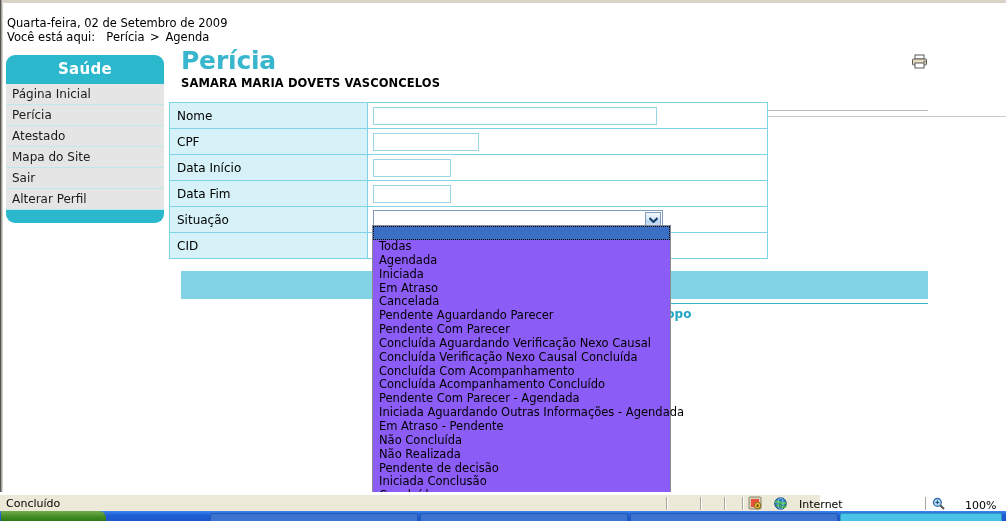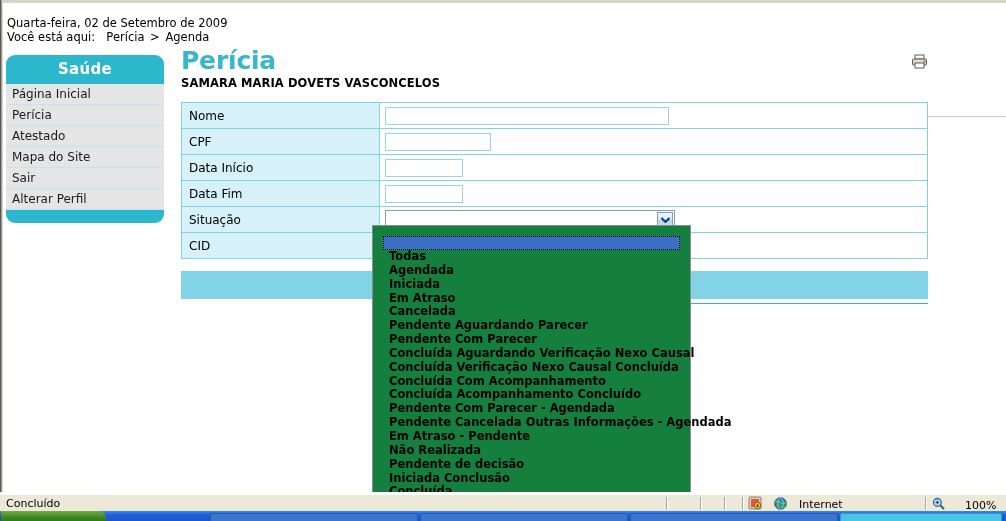--- a/index.html
+++ b/index.html
@@ -98,22 +98,22 @@
     width: 825px; height: 1px; background: #c9c9c9; margin-top: 5px;
   }
 
   .printer {
     position: absolute; left: 908px; top: 51px;
     width: 17px; height: 16px;
   }
 
   
   .form-table {
-    position: absolute; left: 178px; top: 99px;
-    width: 747px;
+    position: absolute; left: 166px; top: 99px;
+    width: 599px;
     border-collapse: collapse;
   }
   .form-table td {
     border: 1px solid #7fd3e6;
     height: 25px;
     font-size: 12px;
     color: #000;
     padding: 0 0 0 7px;
     vertical-align: middle;
   }
@@ -178,25 +178,24 @@
     color: #20a5c4;
     text-decoration: none;
   }
   .footlinks .dash { color:#333; font-weight:bold; padding:0 4px; }
 
   
   .dropdown {
     position: absolute;
     left: 369px; top: 222px;
     width: 297px;
-    background: #15803d;
+    background: #8b5cf6;
     border: 1px solid #898c95;
     z-index: 50;
-    padding: 10px;
-    font-weight: bold;
+    padding: 0;
   }
   .dd-opt {
     font-size: 11.5px;
     line-height: 13.85px;
     height: 13.85px;
     color: #000;
     padding-left: 6px;
     white-space: nowrap;
     cursor: pointer;
     font-family: "DejaVu Sans", "Liberation Sans", sans-serif;
@@ -206,21 +205,21 @@
     color: #ffffff;
     outline: 1px dotted #000;
     outline-offset: -1px;
     height: 14px;
     line-height: 14px;
   }
 
   
   .statusbar {
     position: absolute; left: 0; top: 494px;
-    width: 1006px; height: 17px;
+    width: 820px; height: 17px;
     background: #ece9d8;
     border-top: 1px solid #ffffff;
     font-size: 11px;
     color: #000;
   }
   .sb-sep {
     position: absolute; top: 2px; width: 1px; height: 13px;
     background: #aca899;
     border-right: 1px solid #ffffff;
   }
@@ -354,22 +353,23 @@
         <div class="dd-opt">Iniciada</div>
         <div class="dd-opt">Em Atraso</div>
         <div class="dd-opt">Cancelada</div>
         <div class="dd-opt">Pendente Aguardando Parecer</div>
         <div class="dd-opt">Pendente Com Parecer</div>
         <div class="dd-opt">Concluída Aguardando Verificação Nexo Causal</div>
         <div class="dd-opt">Concluída Verificação Nexo Causal Concluída</div>
         <div class="dd-opt">Concluída Com Acompanhamento</div>
         <div class="dd-opt">Concluída Acompanhamento Concluído</div>
         <div class="dd-opt">Pendente Com Parecer - Agendada</div>
-        <div class="dd-opt">Pendente Cancelada Outras Informações - Agendada</div>
+        <div class="dd-opt">Iniciada Aguardando Outras Informações - Agendada</div>
         <div class="dd-opt">Em Atraso - Pendente</div>
+        <div class="dd-opt">Não Concluída</div>
         <div class="dd-opt">Não Realizada</div>
         <div class="dd-opt">Pendente de decisão</div>
         <div class="dd-opt">Iniciada Conclusão</div>
         <div class="dd-opt">Concluída</div>
       </div>
 
   </div>
 
   <div class="statusbar">
     <div class="sb-text">Concluído</div>

